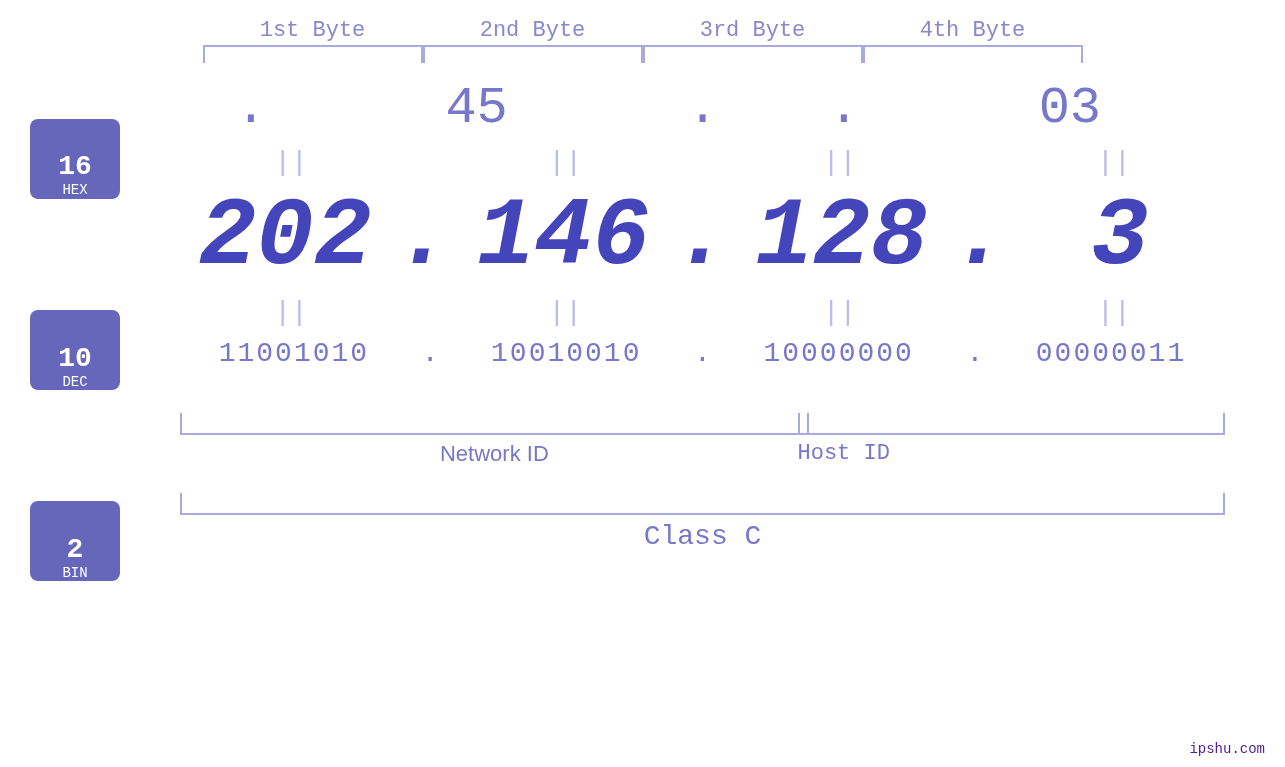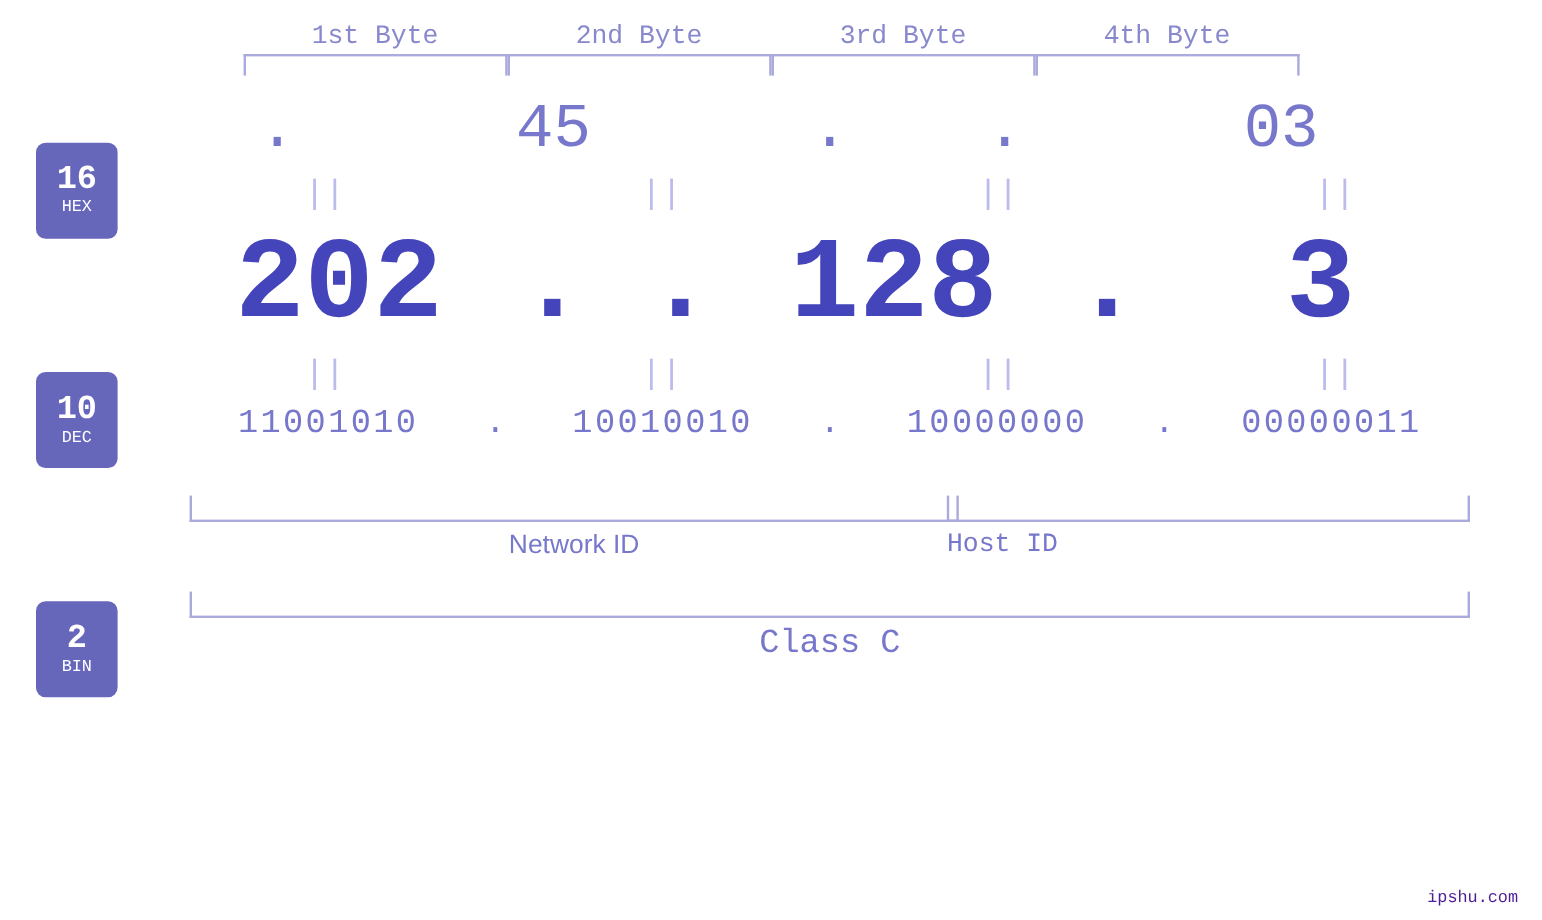--- a/index.html
+++ b/index.html
@@ -54,26 +54,26 @@
       flex-direction: column;
       justify-content: space-around;
       padding: 10px 20px 120px 30px;
       gap: 0;
     }
 
     .base-badge {
       background: #6666bb;
       color: white;
       border-radius: 8px;
-      width: 68px;
+      width: 90px;
       height: 80px;
       display: flex;
       flex-direction: column;
       align-items: center;
-      justify-content: center;
+      justify-content: flex-end;
       font-family: 'Courier New', Courier, monospace;
       margin-bottom: 20px;
     }
 
     .base-num {
       font-size: 28px;
       font-weight: bold;
       line-height: 1.1;
     }
 
@@ -135,20 +135,21 @@
       width: 30px;
     }
 
     
     .dec-row {
       display: flex;
       align-items: center;
       justify-content: space-around;
       padding: 5px 40px 5px 40px;
       height: 110px;
+      font-style: italic;
     }
 
     .dec-value {
       color: #4444bb;
       font-size: 96px;
       font-weight: bold;
       font-family: 'Courier New', Courier, monospace;
       text-align: center;
       width: 200px;
       line-height: 1;
@@ -264,20 +265,21 @@
         <span class="equals-sign">||</span>
         <span class="equals-spacer"></span>
         <span class="equals-sign">||</span>
         <span class="equals-spacer"></span>
         <span class="equals-sign">||</span>
       </div>
 
       <div class="dec-row">
         <span class="dec-value">202</span>
         <span class="dot-dec">.</span>
+        <span class="dec-value">146</span>
         <span class="dot-dec">.</span>
         <span class="dec-value">128</span>
         <span class="dot-dec">.</span>
         <span class="dec-value">3</span>
       </div>
 
       <div class="equals-row">
         <span class="equals-sign">||</span>
         <span class="equals-spacer"></span>
         <span class="equals-sign">||</span>

